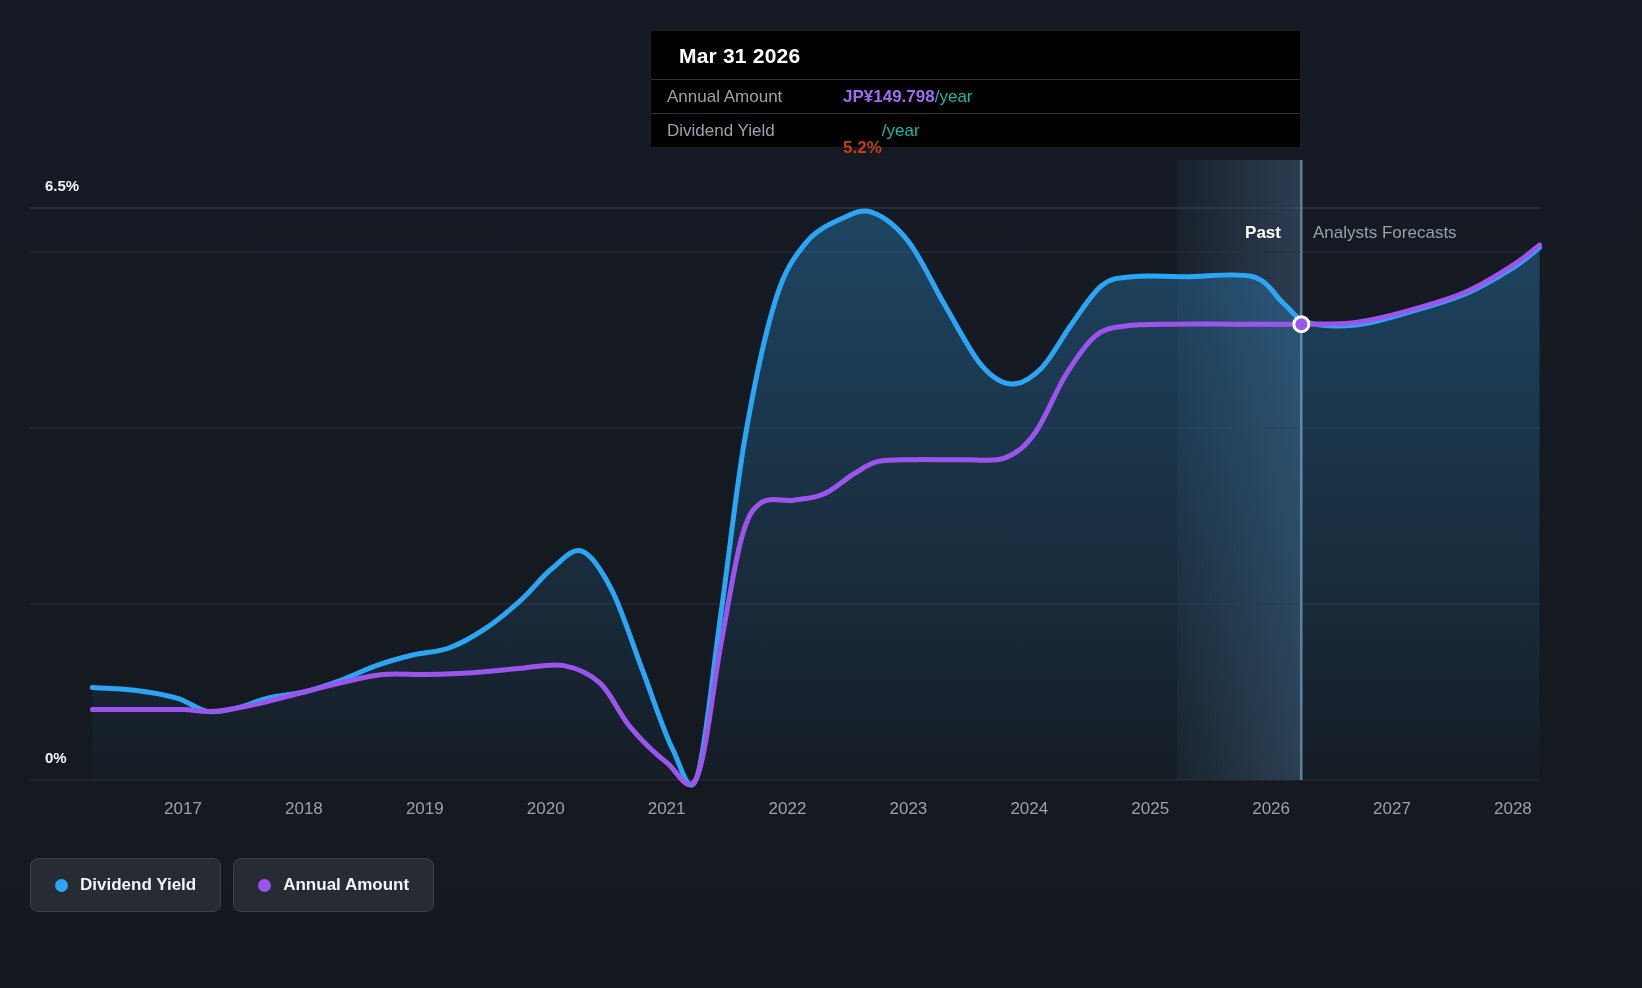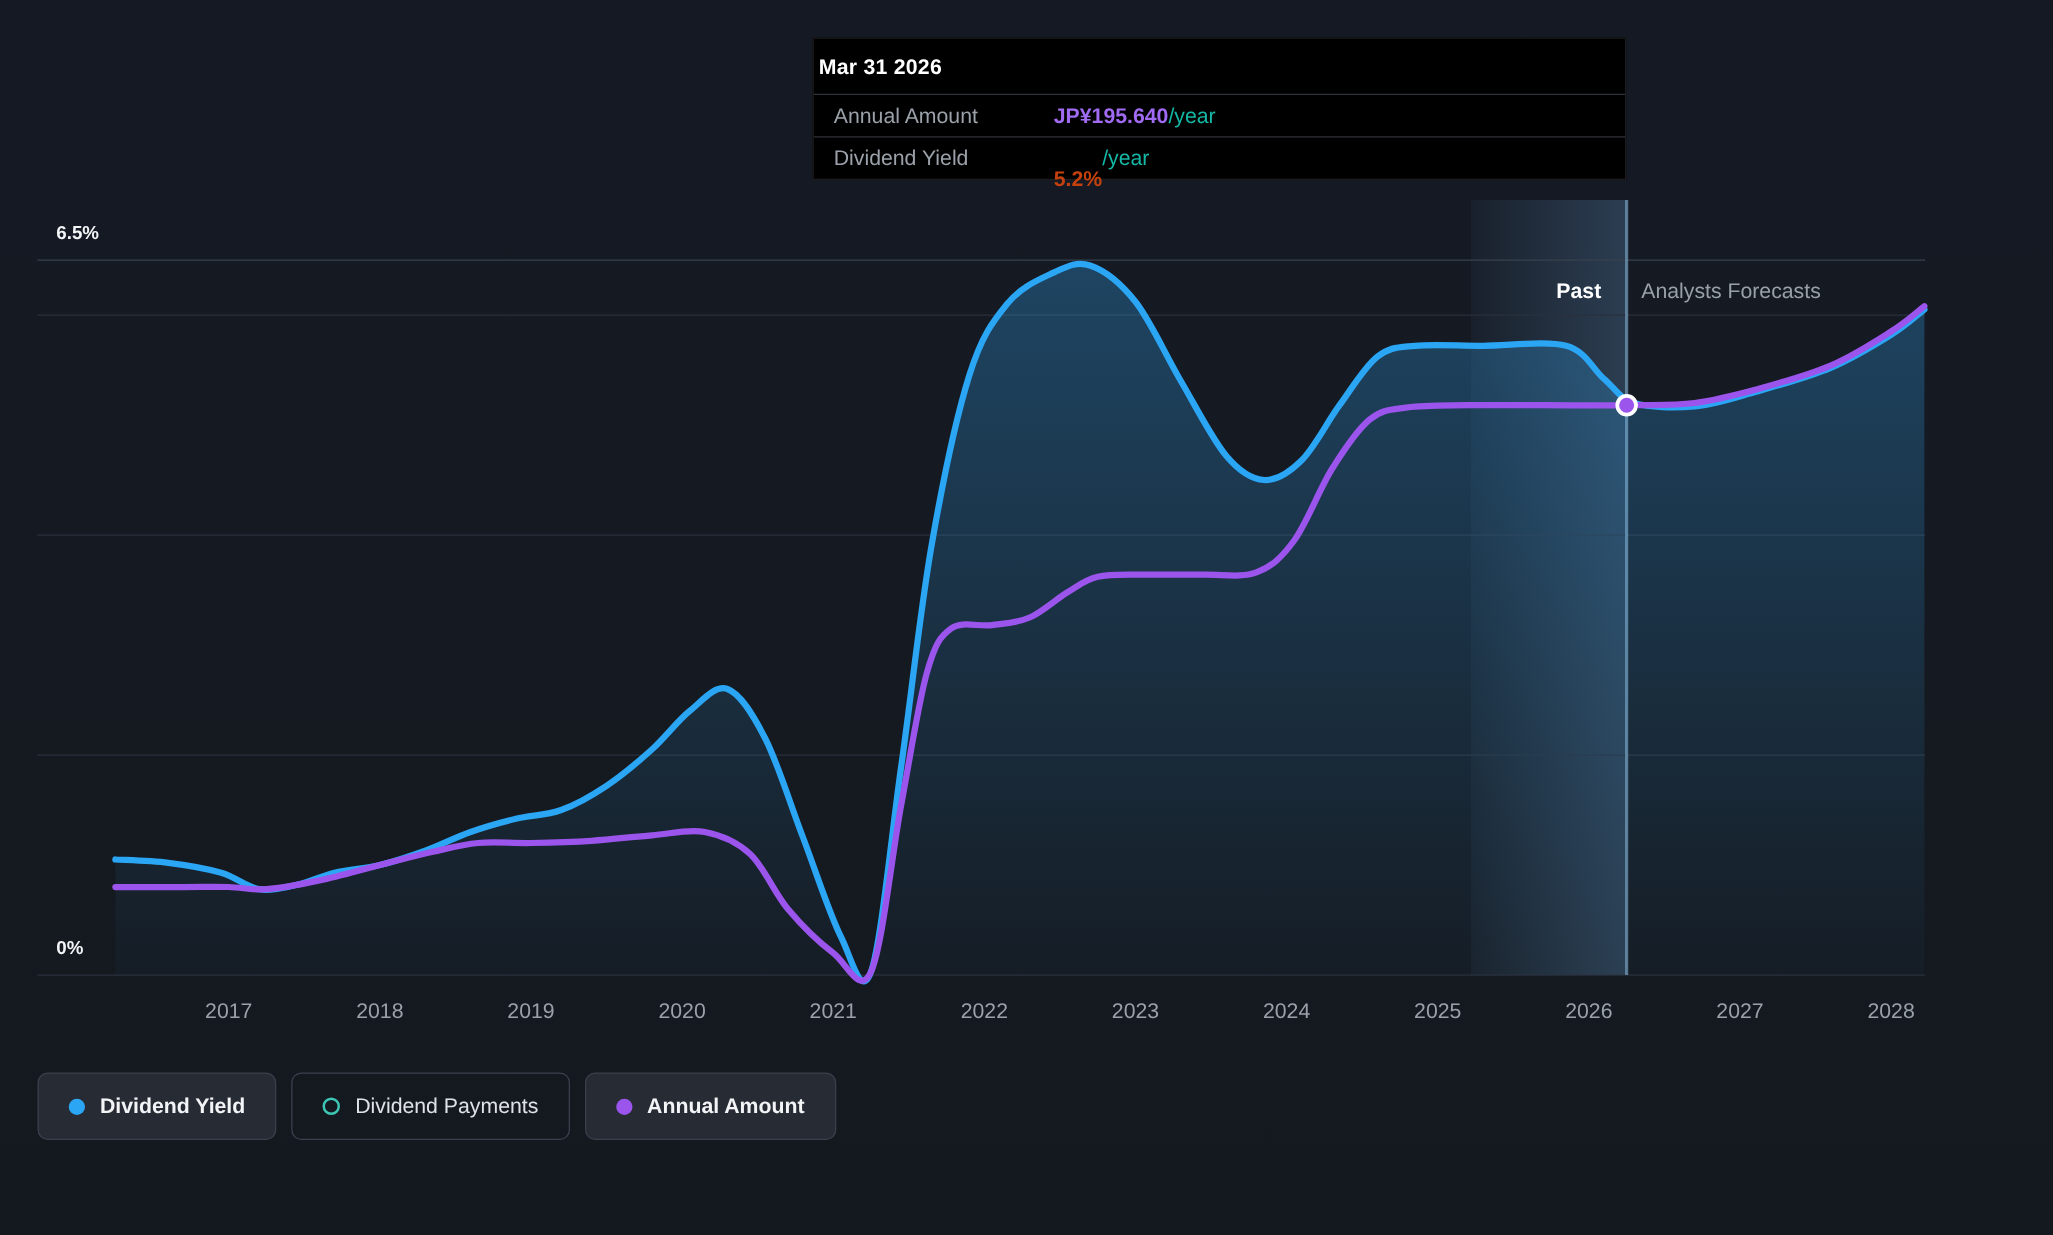--- a/index.html
+++ b/index.html
@@ -12,22 +12,22 @@
   }
   svg text{font-family:"Liberation Sans", sans-serif;}
 
   
   .tooltip{
     position:absolute;left:650px;top:30px;width:651px;
     background:#000;border:1px solid #1c1c1c;box-sizing:border-box;
     color:#fff;z-index:5;
   }
   .tt-title{
-    font-size:17px;font-weight:700;letter-spacing:.2px;
-    padding:13px 16px 11px 4px;border-bottom:1px solid #2f3237;
+    font-size:21px;font-weight:700;letter-spacing:.2px;
+    padding:13px 16px 11px 28px;border-bottom:1px solid #2f3237;
   }
   .tt-row{
     display:flex;align-items:center;height:33px;padding:0 16px;
     font-size:17px;
   }
   .tt-row + .tt-row{border-top:1px solid #2f3237;}
   .tt-label{width:176px;color:#9ba1a9;flex:0 0 auto;}
   .tt-value{font-weight:700;}
   .tt-suffix{color:#14b8a6;}
 
@@ -104,38 +104,34 @@
           <stop offset="0%" stop-color="#6ea5d7" stop-opacity="0.05"></stop>
           <stop offset="100%" stop-color="#6ea5d7" stop-opacity="0.26"></stop>
         </linearGradient>
       </defs>
     </svg>
 
   <div class="tooltip">
     <div class="tt-title">Mar 31 2026</div>
     <div class="tt-row">
       <span class="tt-label">Annual Amount</span>
-      <span class="tt-value" style="color: rgb(160, 107, 242);">JP¥195.640</span>
+      <span class="tt-value" style="color: rgb(160, 107, 242);">JP¥149.798</span>
       <span class="tt-suffix">/year</span>
     </div>
     <div class="tt-row">
       <span class="tt-label">Dividend Yield</span>
       <span class="tt-value" style="color: #c2410c; margin-top: 35px;">5.2%</span>
       <span class="tt-suffix">/year</span>
     </div>
   </div>
 
   <div class="legend" id="legend">
       <div class="chip active">
         <span class="dot" style="color: rgb(43, 166, 245); background: rgb(43, 166, 245);"></span>
         <span>Dividend Yield</span>
       </div>
-      <div class="chip">
-        <span class="dot ring" style="color: rgb(62, 198, 181);"></span>
-        <span>Dividend Payments</span>
-      </div>
       <div class="chip active">
         <span class="dot" style="color: rgb(156, 85, 236); background: rgb(156, 85, 236);"></span>
         <span>Annual Amount</span>
       </div>
     </div>
 
 </div>
 
 </body></html>

